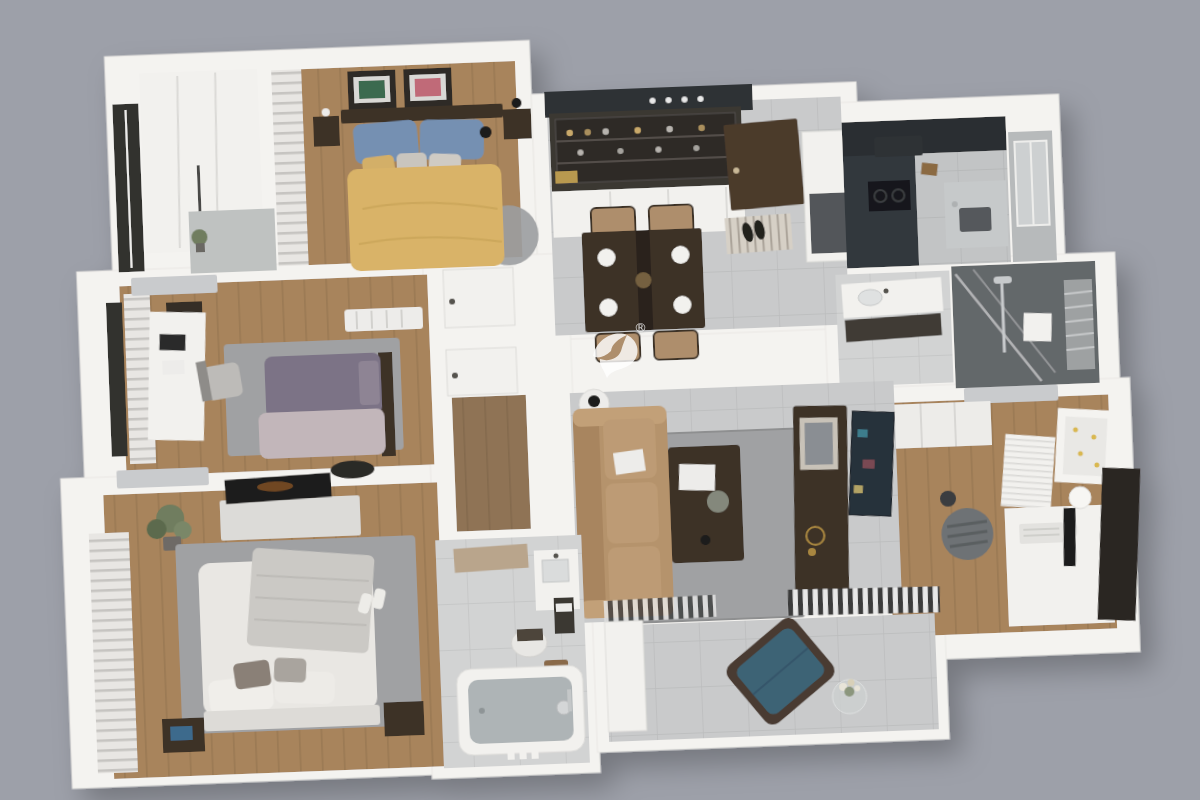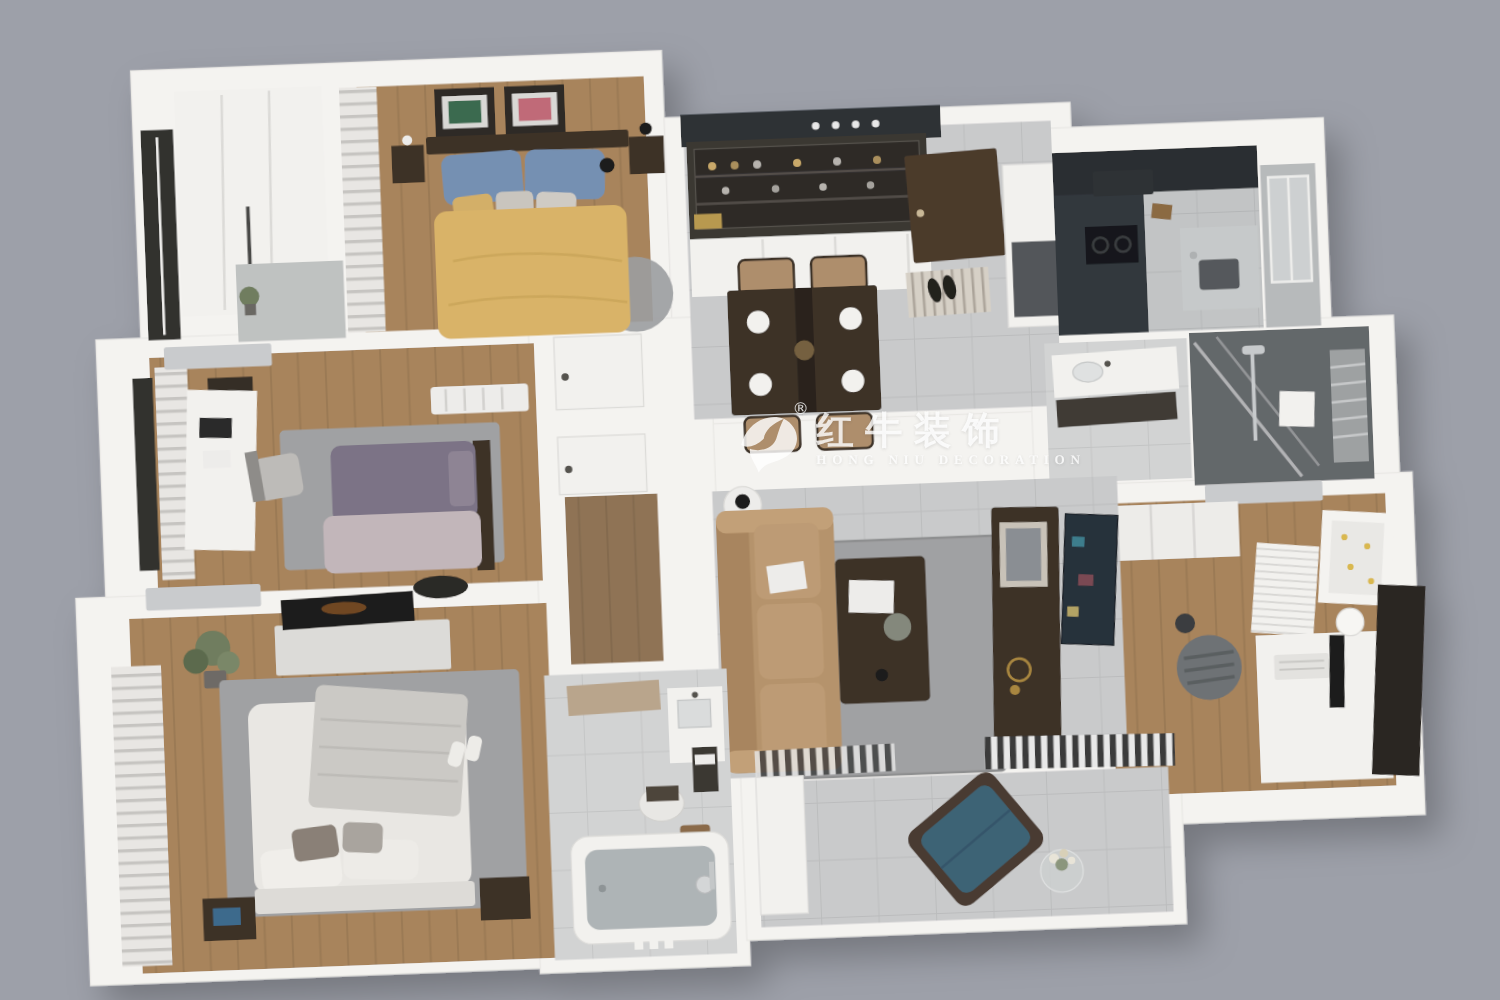--- a/index.html
+++ b/index.html
@@ -384,18 +384,14 @@
     </g>
   </g>
 </svg>
 
   <div class="watermark">
     <svg class="wm-bull" viewBox="0 0 52 56" fill="currentColor">
       <path d="M6 28 C10 10 28 2 40 7 C31 11 25 16 24 23 C18 29 10 31 6 28 Z"></path>
       <path d="M40 7 C52 13 54 27 45 35 C36 43 26 40 20 50 C17 42 12 37 13 31 C21 34 31 31 34 23 C36 16 38 11 40 7 Z"></path>
     </svg>
     <span class="wm-reg">®</span>
-    <div class="wm-text">
-      <span class="wm-cn">红牛装饰</span>
-      <span class="wm-en">HONG NIU DECORATION</span>
-    </div>
   </div>
 </div>
 
 </body></html>

